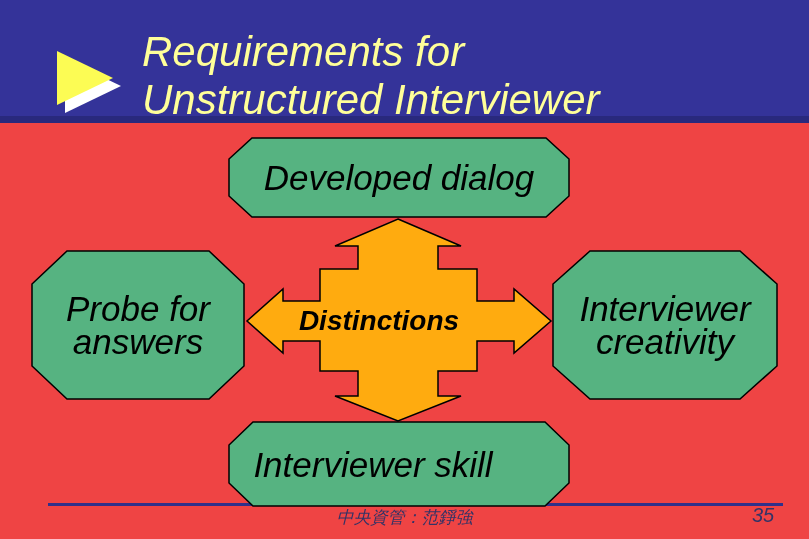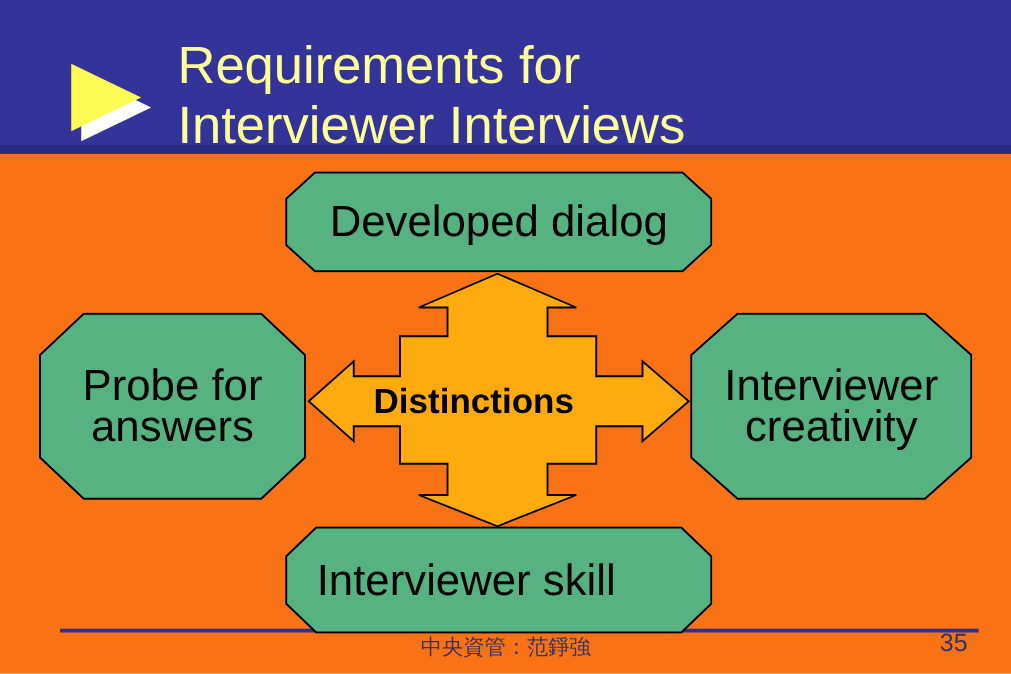--- a/index.html
+++ b/index.html
@@ -1,23 +1,24 @@
 <!DOCTYPE html>
 <html><head>
 <meta charset="utf-8">
 <style>
   html, body { margin: 0; padding: 0; background: #e8e8e8; }
   * { box-sizing: border-box; }
   .slide {
     position: relative;
     width: 809px;
     height: 539px;
-    background: #f97316;
+    background: #ef4444;
     overflow: hidden;
     font-family: "Liberation Sans", sans-serif;
+    font-style: italic;
   }
   
   .header {
     position: absolute;
     left: 0; top: 0;
     width: 809px; height: 123px;
     background: #343399;
     border-bottom: 7px solid #29297d;
     z-index: 5;
   }
@@ -93,21 +94,21 @@
 
 <div class="slide">
 
   <div class="header">
     <svg class="bullet-tri" viewBox="0 0 82 68">
       <polygon points="15,9 15,63 71,36" fill="#ffffff"></polygon>
       <polygon points="7,1 7,55 63,28" fill="#fcfc54"></polygon>
     </svg>
     <div class="title">
       <div>Requirements for</div>
-      <div>Interviewer Interviews</div>
+      <div>Unstructured Interviewer</div>
     </div>
   </div>
 
   <div class="footer-line"></div>
 
   <svg class="shape-svg oct-top" width="342" height="81" viewBox="0 0 342 81">
     <polygon points="24,1 318,1 341,22 341,59 318,80 24,80 1,59 1,22" stroke="#000000" stroke-width="1.5" fill="#56b381"></polygon>
   </svg>
   <div class="shape-label lbl-top">Developed dialog</div>
 

